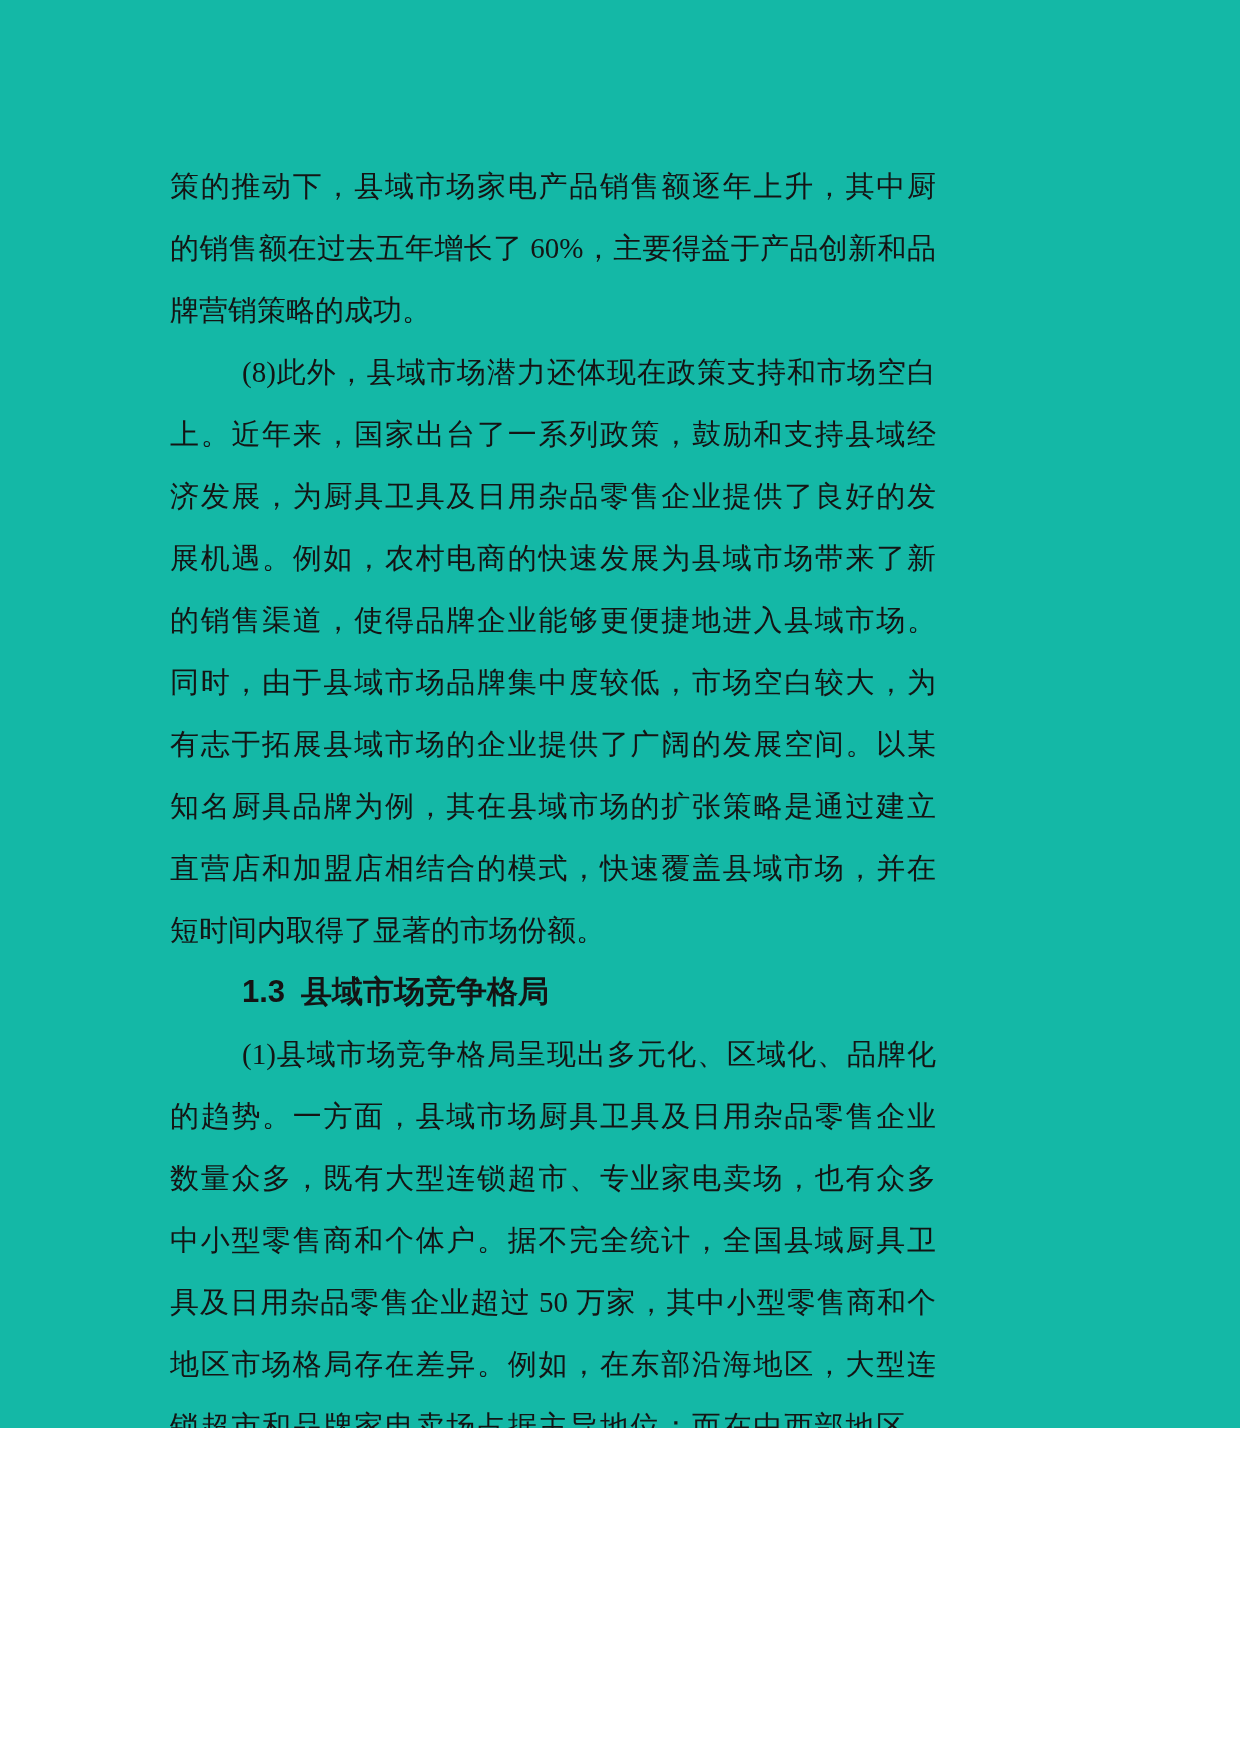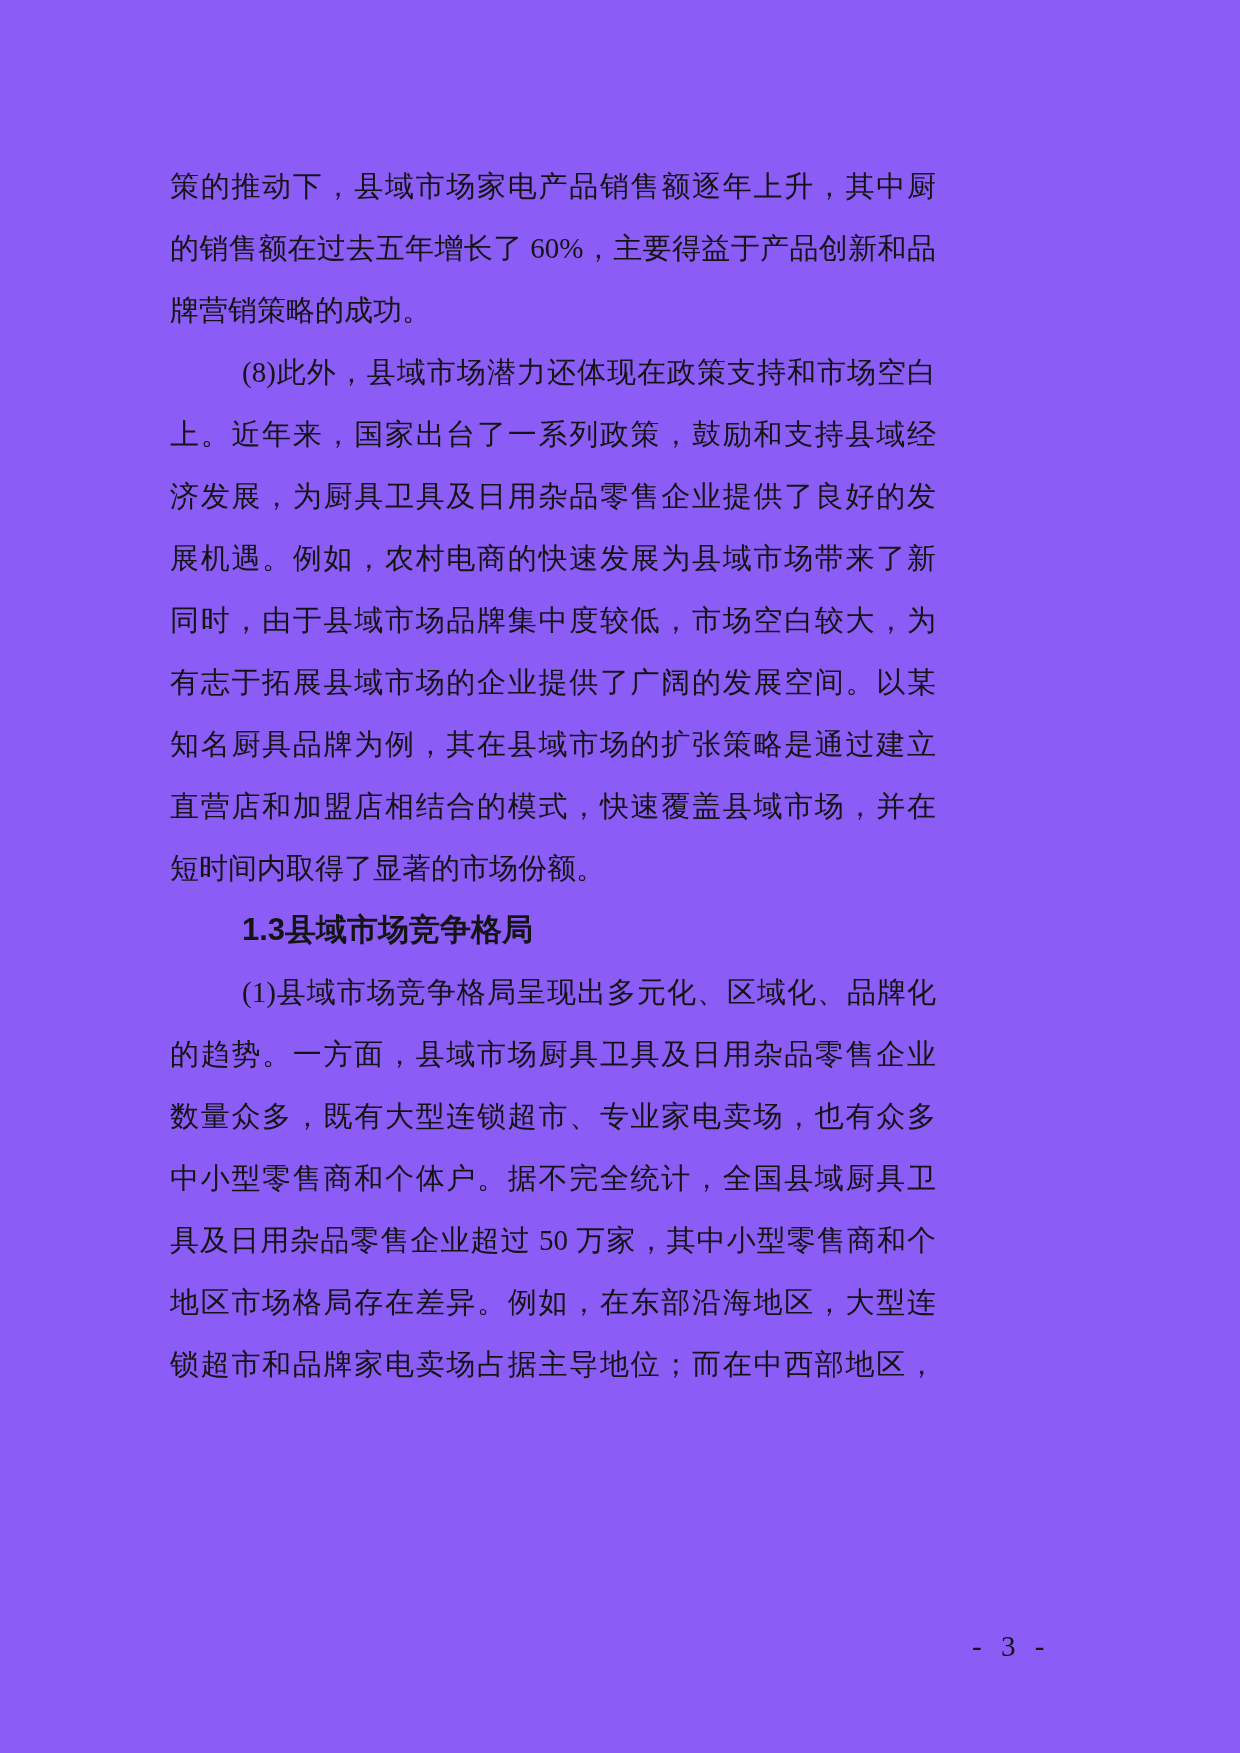--- a/index.html
+++ b/index.html
@@ -3,22 +3,22 @@
 <meta charset="utf-8">
 <style>
   html, body {
     margin: 0;
     padding: 0;
     background: #ffffff;
   }
   .page {
     position: relative;
     width: 1240px;
-    height: 1753px;
-    background: #8b5cf6;
+    height: 1428px;
+    background: #14b8a6;
     overflow: hidden;
     font-family: "Liberation Serif", "DejaVu Serif", serif;
     color: #141414;
   }
   .doc-body {
     position: absolute;
     left: 170px;
     top: 155px;
     width: 766px;
   }
@@ -41,20 +41,21 @@
   .heading {
     text-align: left;
     text-align-last: left;
     padding-left: 72px;
     font-weight: bold;
     font-size: 31px;
   }
   .heading .hnum {
     font-family: "Liberation Sans", "DejaVu Sans", sans-serif;
     font-weight: bold;
+    margin-right: 16px;
   }
   .page-number {
     position: absolute;
     left: 972px;
     top: 1622px;
     font-size: 29px;
     letter-spacing: 6px;
     line-height: 48px;
     color: #141414;
   }
@@ -65,20 +66,21 @@
 <div class="page">
   <div class="doc-body">
 
     <div class="line">策的推动下，县域市场家电产品销售额逐年上升，其中厨</div>
     <div class="line">的销售额在过去五年增长了 60%，主要得益于产品创新和品</div>
     <div class="line para-end">牌营销策略的成功。</div>
     <div class="line para-indent">(8)此外，县域市场潜力还体现在政策支持和市场空白</div>
     <div class="line">上。近年来，国家出台了一系列政策，鼓励和支持县域经</div>
     <div class="line">济发展，为厨具卫具及日用杂品零售企业提供了良好的发</div>
     <div class="line">展机遇。例如，农村电商的快速发展为县域市场带来了新</div>
+    <div class="line">的销售渠道，使得品牌企业能够更便捷地进入县域市场。</div>
     <div class="line">同时，由于县域市场品牌集中度较低，市场空白较大，为</div>
     <div class="line">有志于拓展县域市场的企业提供了广阔的发展空间。以某</div>
     <div class="line">知名厨具品牌为例，其在县域市场的扩张策略是通过建立</div>
     <div class="line">直营店和加盟店相结合的模式，快速覆盖县域市场，并在</div>
     <div class="line para-end">短时间内取得了显著的市场份额。</div>
 
     <div class="line heading">
       <span class="hnum">1.3</span><span class="htitle">县域市场竞争格局</span>
     </div>
 

